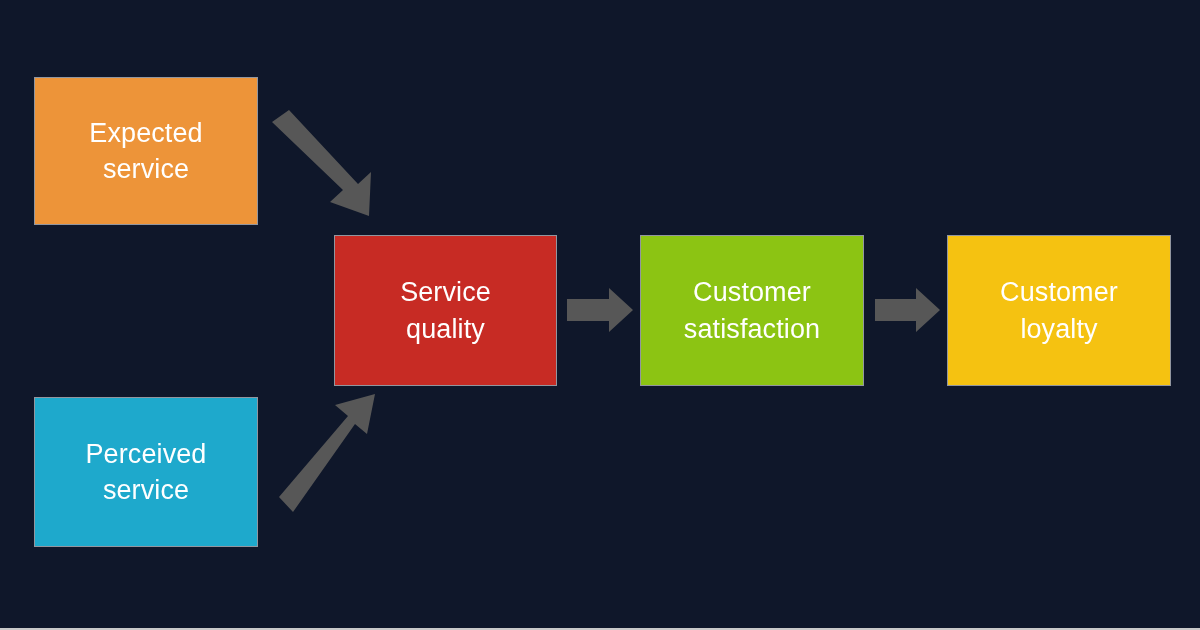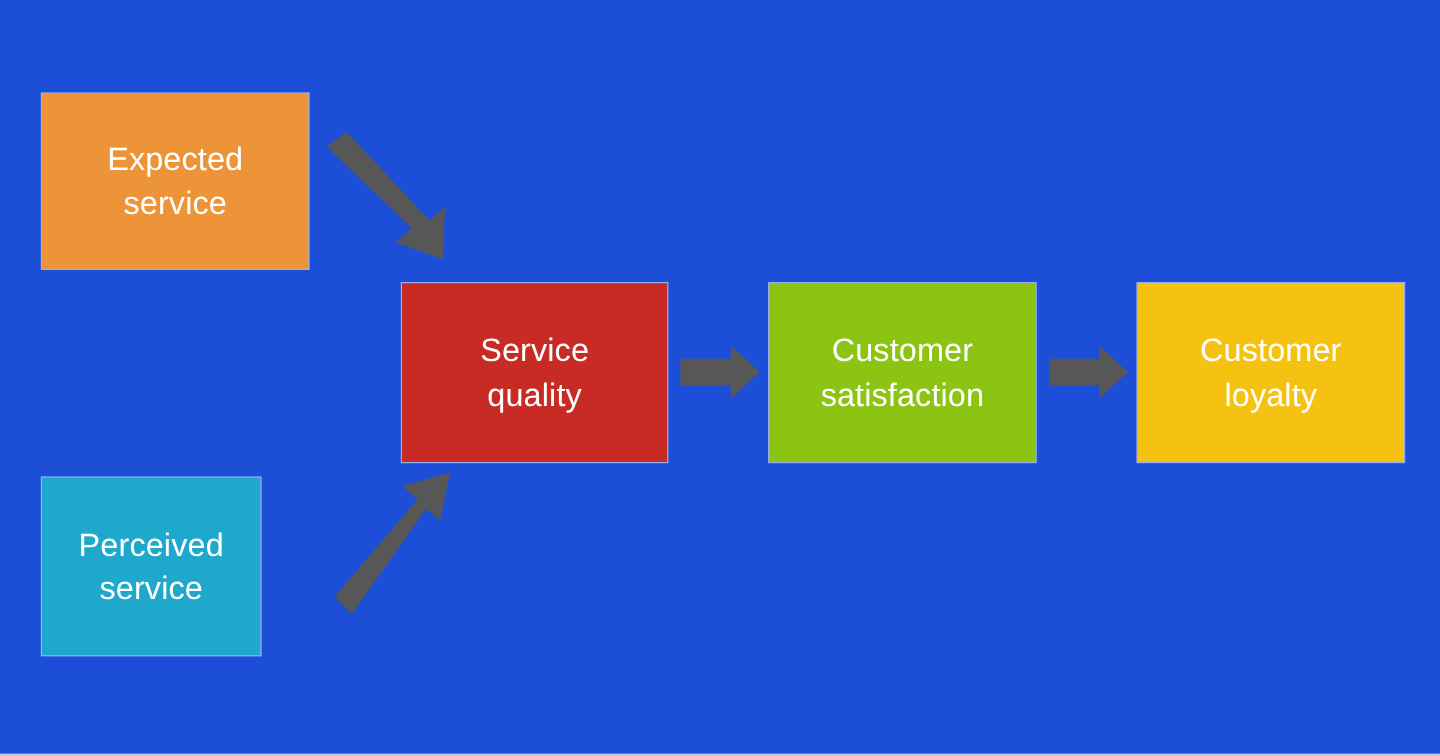--- a/index.html
+++ b/index.html
@@ -42,29 +42,29 @@
   .arrow-layer {
     position: absolute;
     left: 0;
     top: 0;
     width: 1200px;
     height: 630px;
     pointer-events: none;
   }
   
   #node-expected   { left: 35px;  top: 78px;  width: 222px; height: 146px; }
-  #node-perceived  { left: 35px;  top: 398px; width: 182px; height: 148px; }
+  #node-perceived  { left: 35px;  top: 398px; width: 222px; height: 148px; }
   #node-quality    { left: 335px; top: 236px; width: 221px; height: 149px; }
   #node-satisfaction { left: 641px; top: 236px; width: 222px; height: 149px; }
   #node-loyalty    { left: 948px; top: 236px; width: 222px; height: 149px; }
 </style>
 </head>
 <body>
 
-<div id="canvas" style="background: #1d4ed8; padding-left: 25px;">
+<div id="canvas" style="background: #0f172a; padding-left: 25px;">
 
   <svg class="arrow-layer" viewBox="0 0 1200 630" width="1200" height="630" xmlns="http://www.w3.org/2000/svg">
 
     <g>
       <polygon points="272,122 289,110 358,184 371,172 369,216 330,202 343,190" fill="#575757"></polygon>
     </g>
 
     <g>
       <polygon points="293,512 279,497 348,416 335,405 375,394 367,434 355,424" fill="#575757"></polygon>
     </g>

